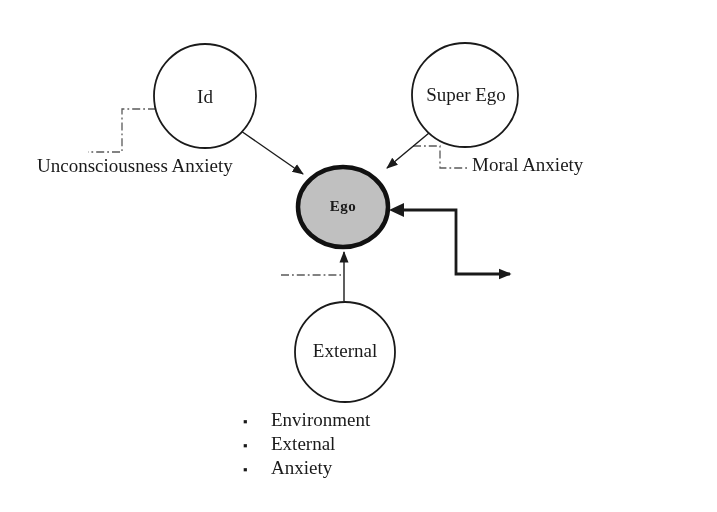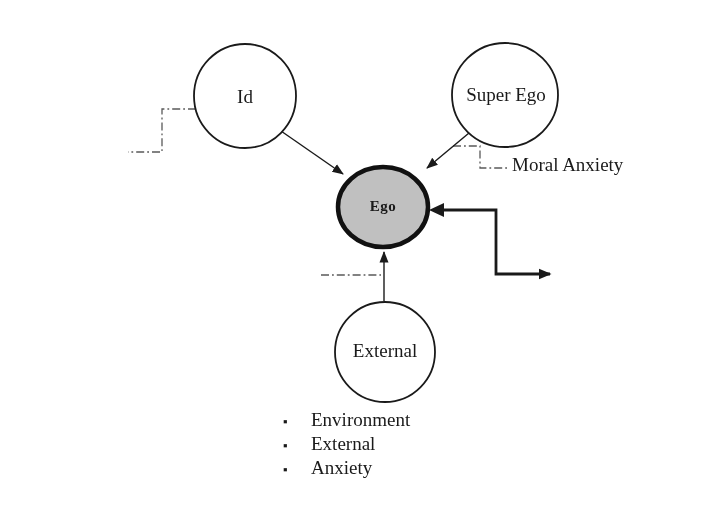--- a/index.html
+++ b/index.html
@@ -4,21 +4,20 @@
 <style>
   html, body { margin: 0; padding: 0; background: #ffffff; }
   .stage {
     position: relative;
     width: 629px;
     height: 512px;
     background: #ffffff;
     font-family: "Liberation Serif", serif;
     color: #1a1a1a;
     overflow: hidden;
-    margin-left: 40px;
   }
   .stage svg { position: absolute; left: 0; top: 0; }
   .lbl {
     position: absolute;
     font-size: 19px;
     line-height: 22px;
     white-space: nowrap;
     color: #1a1a1a;
   }
   .node-lbl { transform: translate(-50%, -50%); }
@@ -80,20 +79,21 @@
     <ellipse class="node" cx="465" cy="95" rx="53" ry="52"></ellipse>
     <ellipse class="node" cx="345" cy="352" rx="50" ry="50"></ellipse>
     <ellipse cx="343" cy="207" rx="45" ry="40" stroke="#111111" stroke-width="4.5" fill="#c0c0c0"></ellipse>
   </svg>
 
   <div class="lbl node-lbl" style="left:205px; top:97px;">Id</div>
   <div class="lbl node-lbl" style="left:466px; top:95px;">Super Ego</div>
   <div class="lbl node-lbl ego-lbl" style="left:343px; top:206px;">Ego</div>
   <div class="lbl node-lbl" style="left:345px; top:351px;">External</div>
 
+  <div class="lbl" style="left:37px; top:155px;">Unconsciousness Anxiety</div>
   <div class="lbl" style="left:472px; top:154px;">Moral Anxiety</div>
 
   <div class="factors">
     <div class="factor-row">
       <span class="bullet">▪</span>
       <span>Environment</span>
     </div>
     <div class="factor-row">
       <span class="bullet">▪</span>
       <span>External</span>

